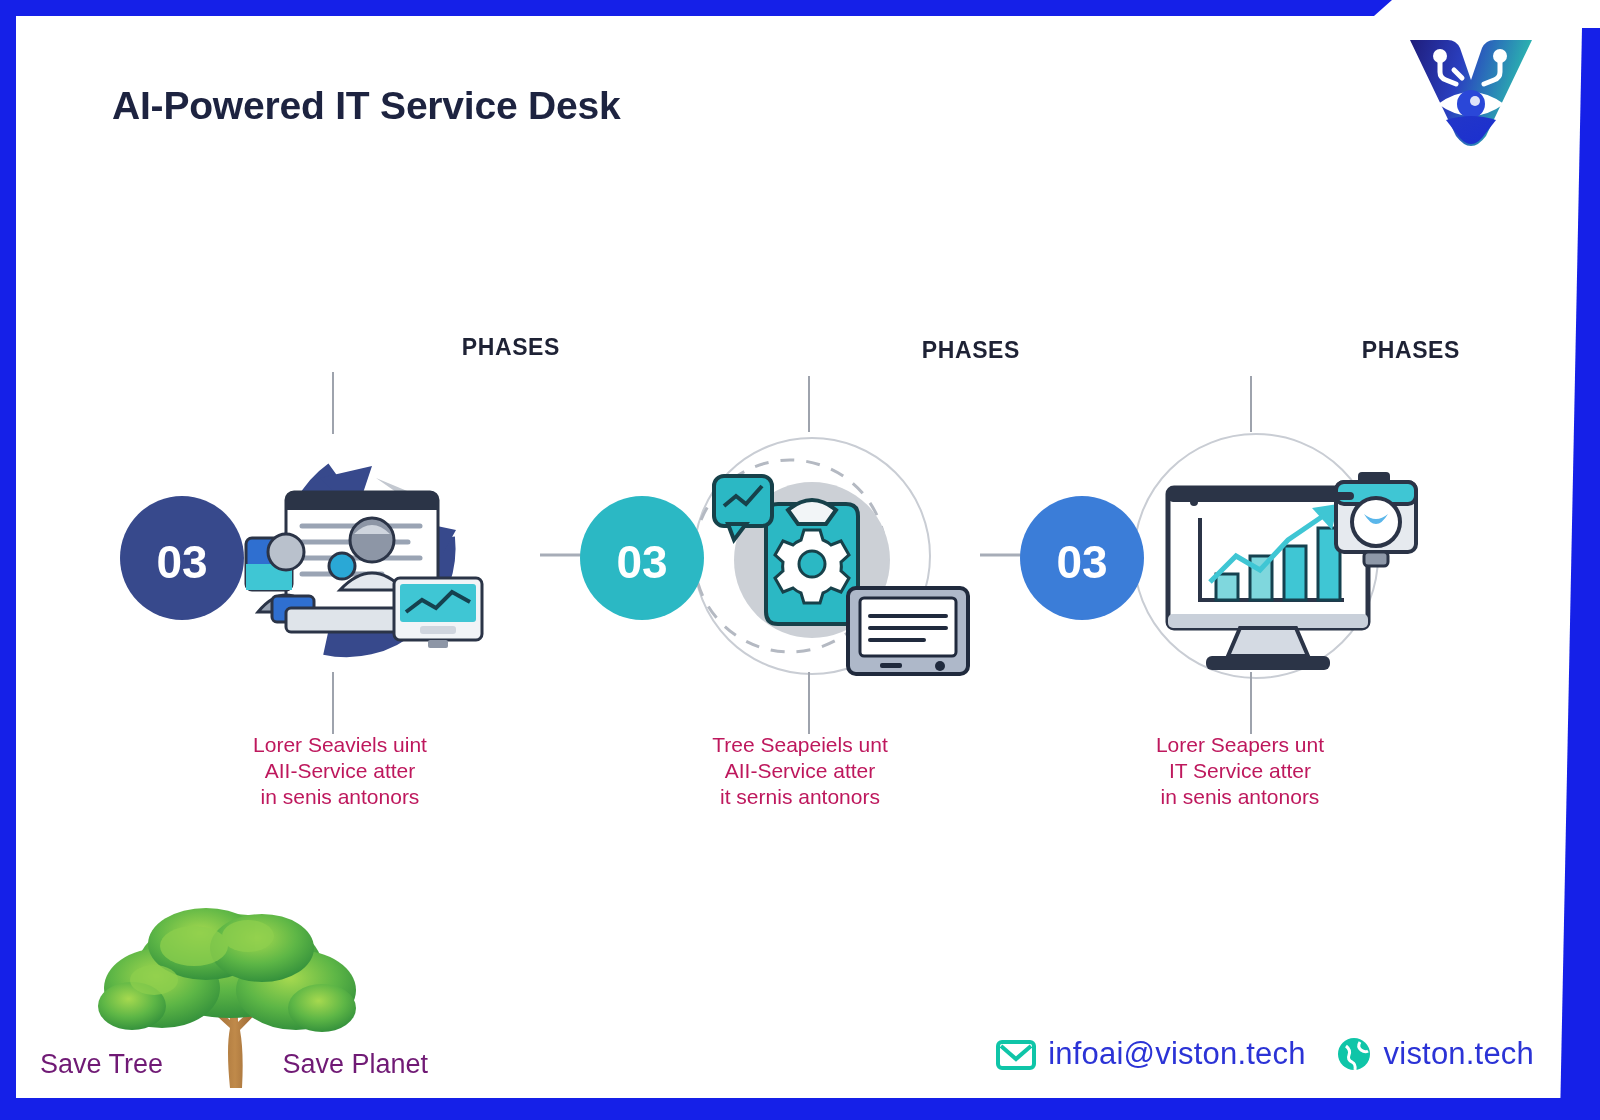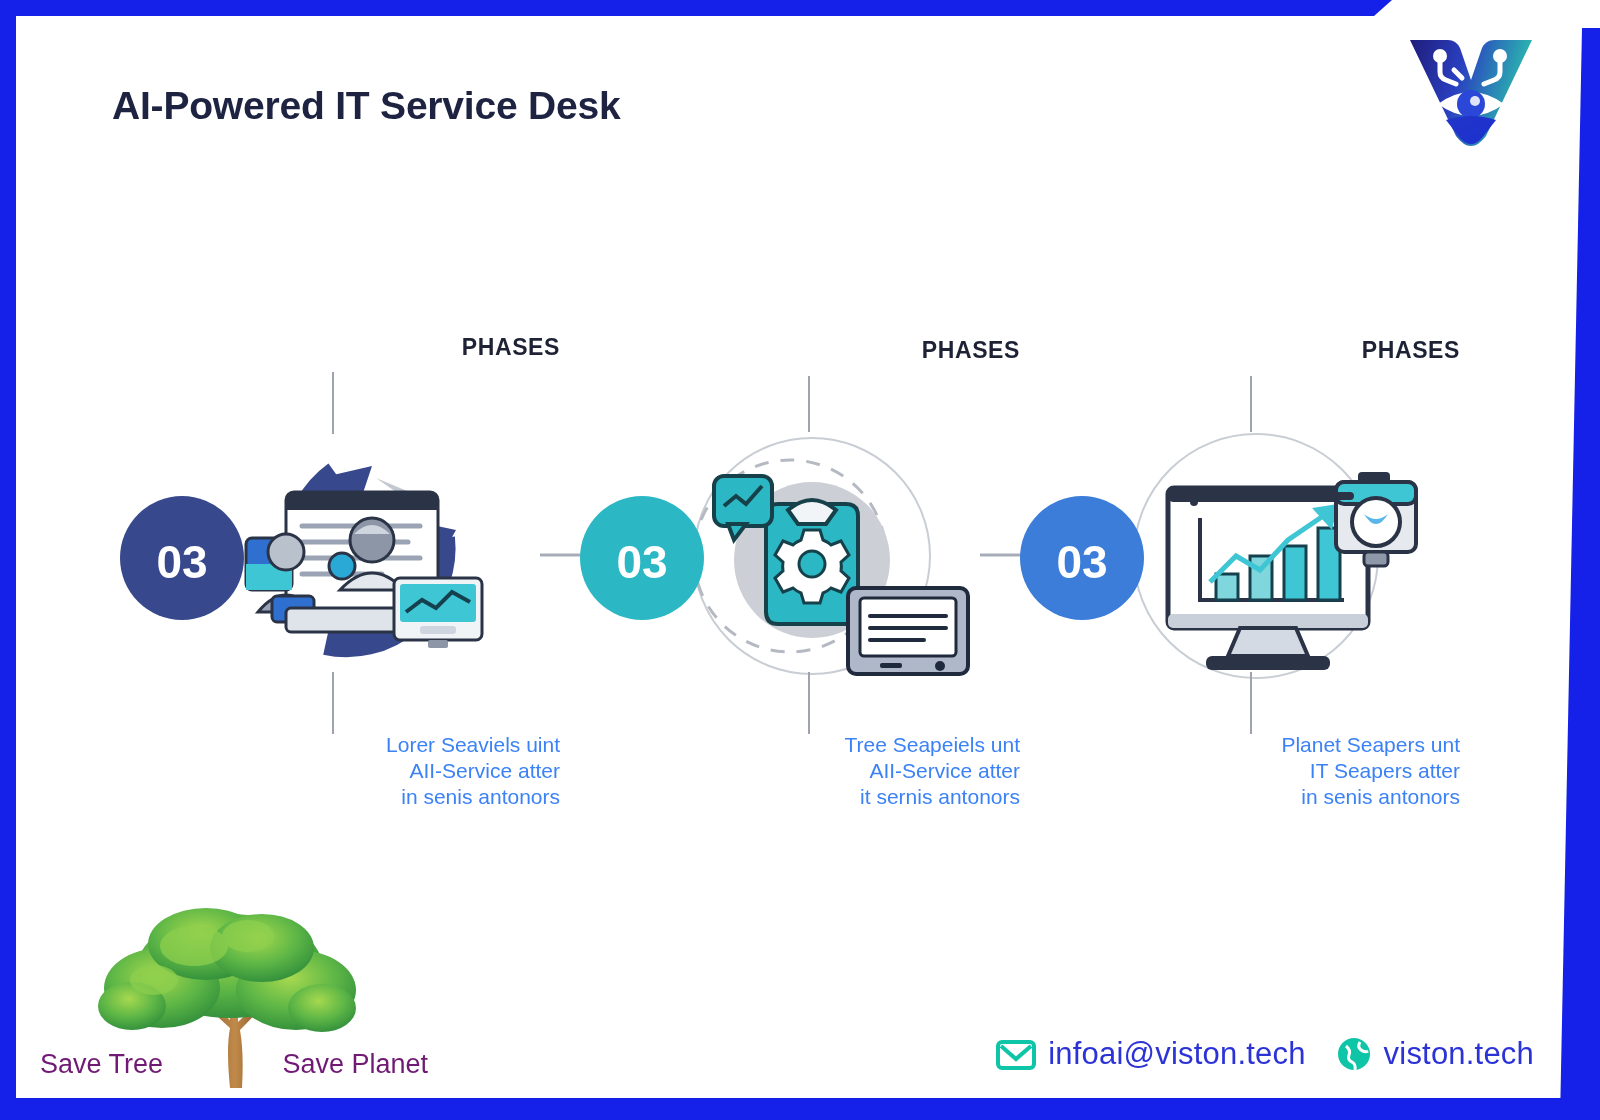--- a/index.html
+++ b/index.html
@@ -87,23 +87,23 @@
   }
   .g1 .stem-bottom { left: 212px; }
   .g3 .stem-bottom { left: 230px; }
 
   .phase-art {
     position: absolute; left: 0; top: 110px; width: 440px; height: 250px;
   }
 
   .phase-desc {
     position: absolute; left: 0; top: 412px; width: 440px;
-    text-align: right;
+    text-align: center;
     font-size: 21px; line-height: 26px;
-    color: #3b82f6;
+    color: #be185d;
   }
 
   .connector {
     position: absolute; top: 225px; height: 20px; width: 120px;
   }
   .connector.c1 { left: 460px; }
   .connector.c2 { left: 900px; }
 
   
   .tree-block {
@@ -324,22 +324,22 @@
 
           <path d="M330 66 h-156 v6" fill="none" stroke="#2b3447" stroke-width="8" stroke-linecap="round"></path>
 
           <circle cx="62" cy="128" r="62" fill="#3b7dd8"></circle>
           <text x="62" y="148" text-anchor="middle" font-family="Liberation Sans, sans-serif" font-size="46" font-weight="bold" fill="#ffffff">03</text>
         </svg>
       </div>
 
       <div class="stem-bottom"></div>
       <div class="phase-desc">
-        <div>Planet Seapers unt</div>
-        <div>IT Seapers atter</div>
+        <div>Lorer Seapers unt</div>
+        <div>IT Service atter</div>
         <div>in senis antonors</div>
       </div>
     </div>
   </div>
 
   <div class="tree-block">
     <svg viewBox="0 0 400 210" width="400" height="210">
       <defs>
         <radialGradient id="fol" cx="0.45" cy="0.35" r="0.7">
           <stop offset="0" stop-color="#a6d94f"></stop>

